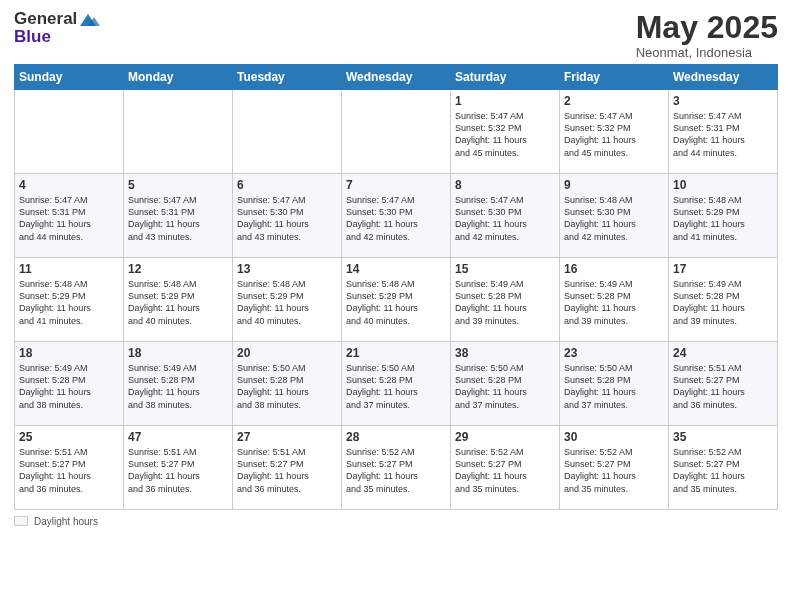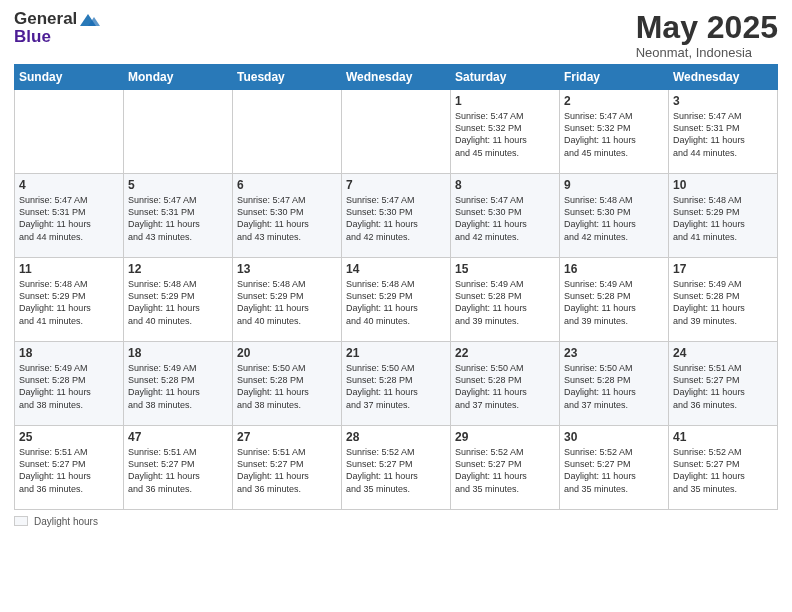--- a/index.html
+++ b/index.html
@@ -285,21 +285,21 @@
 and 38 minutes.</div>
           </td>
           <td>
             <span class="day-num">21</span>
             <div class="day-info" style="white-space: pre-line;">Sunrise: 5:50 AM
 Sunset: 5:28 PM
 Daylight: 11 hours
 and 37 minutes.</div>
           </td>
           <td>
-            <span class="day-num">22</span>
+            <span class="day-num">38</span>
             <div class="day-info" style="white-space: pre-line;">Sunrise: 5:50 AM
 Sunset: 5:28 PM
 Daylight: 11 hours
 and 37 minutes.</div>
           </td>
           <td>
             <span class="day-num">23</span>
             <div class="day-info" style="white-space: pre-line;">Sunrise: 5:50 AM
 Sunset: 5:28 PM
 Daylight: 11 hours
@@ -350,21 +350,21 @@
 and 35 minutes.</div>
           </td>
           <td>
             <span class="day-num">30</span>
             <div class="day-info" style="white-space: pre-line;">Sunrise: 5:52 AM
 Sunset: 5:27 PM
 Daylight: 11 hours
 and 35 minutes.</div>
           </td>
           <td>
-            <span class="day-num">41</span>
+            <span class="day-num">35</span>
             <div class="day-info" style="white-space: pre-line;">Sunrise: 5:52 AM
 Sunset: 5:27 PM
 Daylight: 11 hours
 and 35 minutes.</div>
           </td>
         </tr>
       </tbody>
   </table>
 
   <div class="footer">

